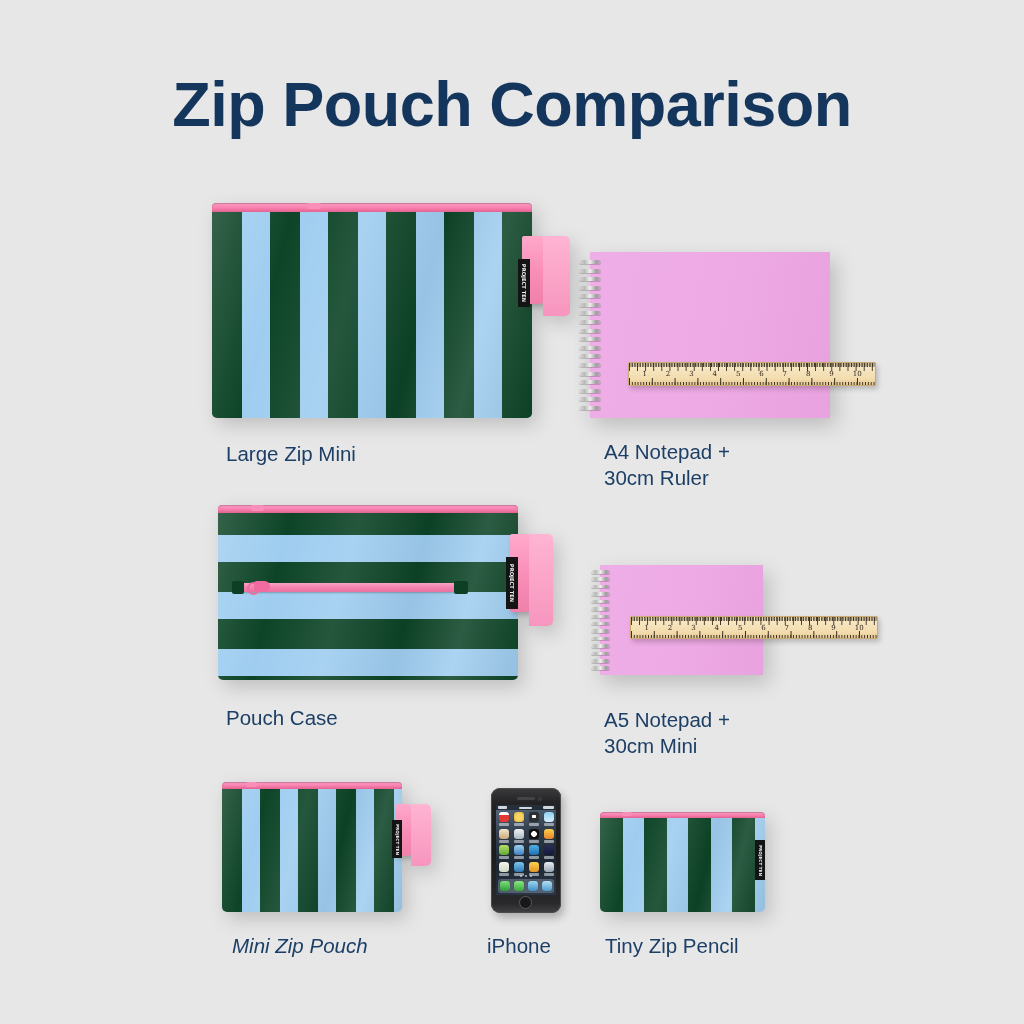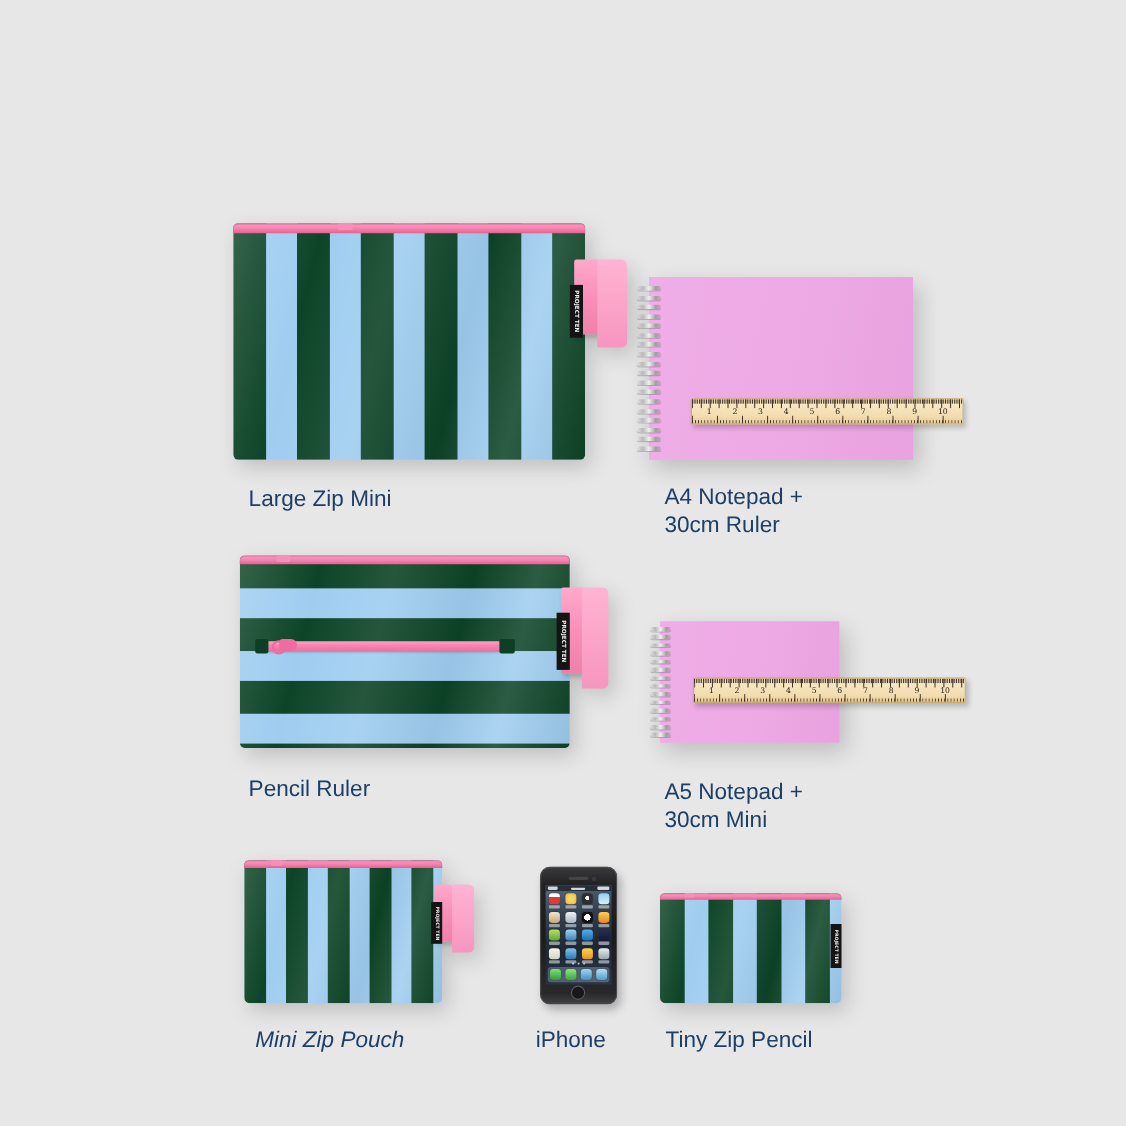--- a/index.html
+++ b/index.html
@@ -234,20 +234,21 @@
     border: 1.3px solid #5a5a5e;
     border-radius: 50%;
     background: #18181a;
   }
 </style>
 </head>
 <body>
 
 <div id="stage">
 
+  <div id="page-title">Zip Pouch Comparison</div>
 
   <div class="item" style="left:212px; top:203px; width:320px; height:215px;">
     <div class="pouch" style="left:0; top:0; width:320px; height:215px;">
       <div class="pouch-body">
         <div class="stripes-v" style="background-image:linear-gradient(90deg,#0d4427 0 52%, #9fcdf0 52% 100%); background-size:58px 100%;"></div>
         <div class="sheen"></div>
       </div>
       <div class="zip-top" style="height:9px;"></div>
       <div class="zip-pull-top" style="left:95px; top:0px; width:14px; height:6px;"></div>
 
@@ -331,21 +332,21 @@
       <div class="front-zip-cap" style="left:236px; top:76px; width:14px; height:13px;"></div>
       <div class="zip-slider" style="left:36px; top:76px; width:16px; height:11px;"></div>
 
       <div class="tab" style="left:292px; top:29px; width:22px; height:78px;"></div>
       <div class="tab-fold" style="left:311px; top:29px; width:24px; height:92px;"></div>
       <div class="brandtag" style="left:288px; top:52px; width:12px; height:52px; font-size:5.2px;">
         <span>PROJECT TEN</span>
       </div>
     </div>
   </div>
-  <div class="caption" style="left:226px; top:705px;">Pencil Ruler</div>
+  <div class="caption" style="left:226px; top:705px;">Pouch Case</div>
 
   <div class="item" style="left:588px; top:565px; width:290px; height:110px;">
     <div class="notepad" style="left:12px; top:0; width:163px; height:110px;">
       <div class="notepad-face"></div>
       <div class="spiral" style="left:-9px; width:19px; padding:5px 0;">
         <div class="coil" style="height:3.5px;"></div>
           <div class="coil" style="height:3.5px;"></div>
         <div class="coil" style="height:3.5px;"></div>
           <div class="coil" style="height:3.5px;"></div>
         <div class="coil" style="height:3.5px;"></div>

